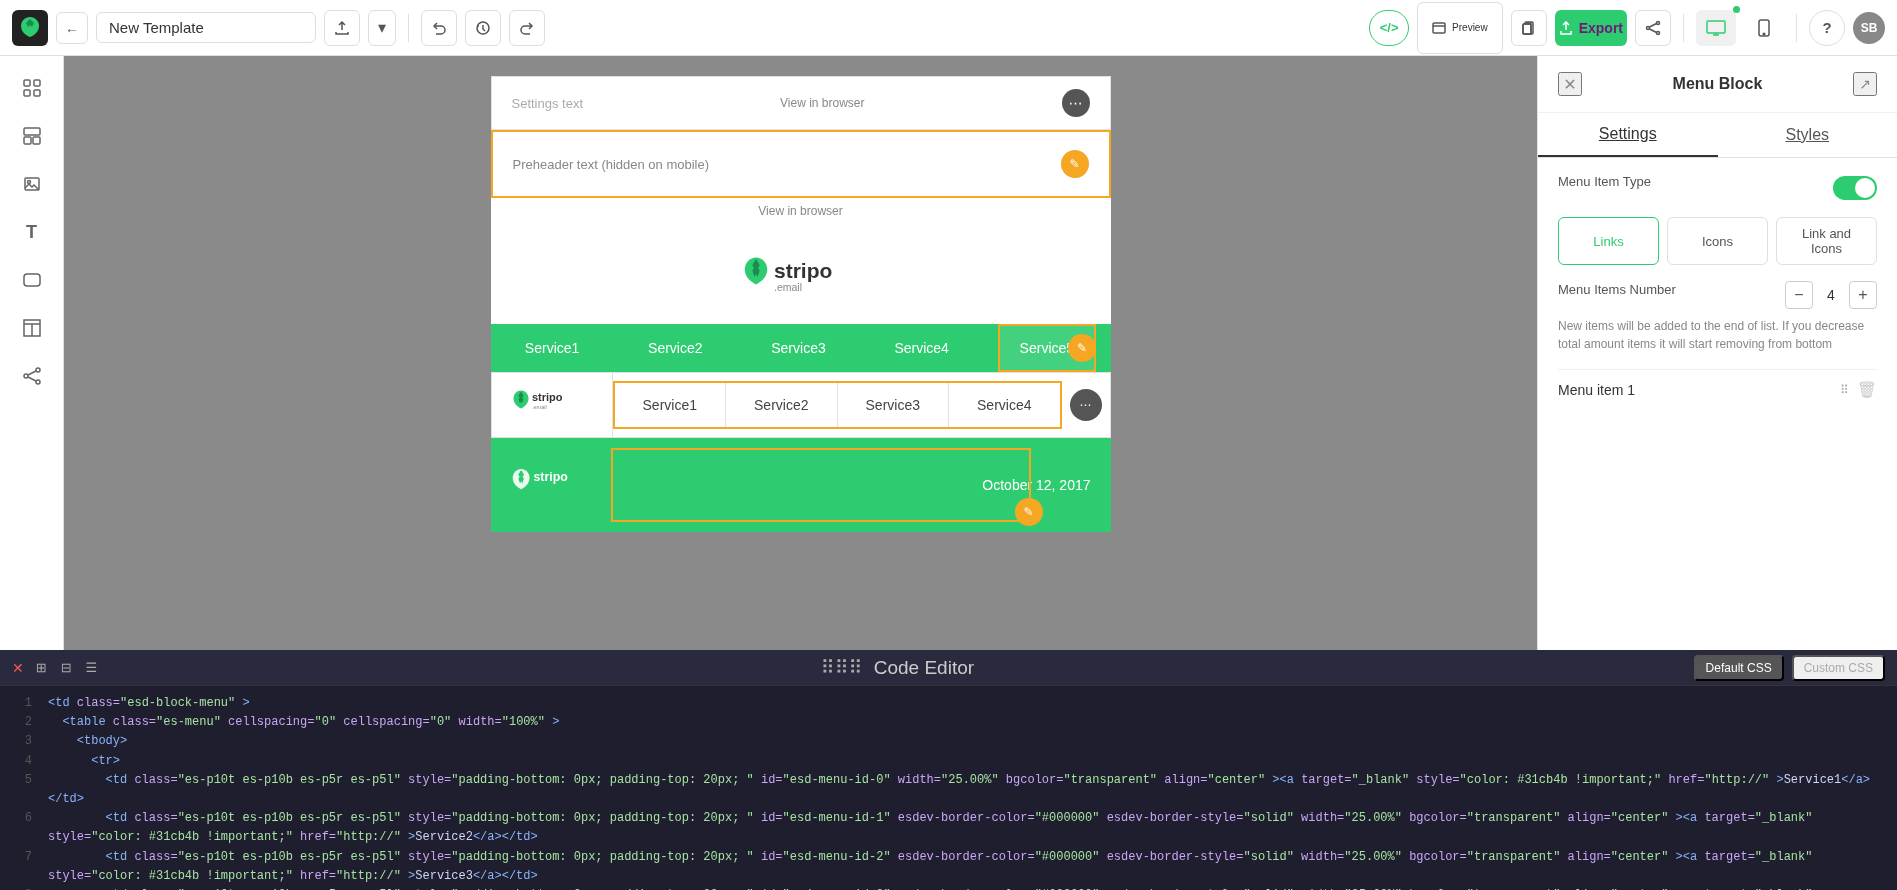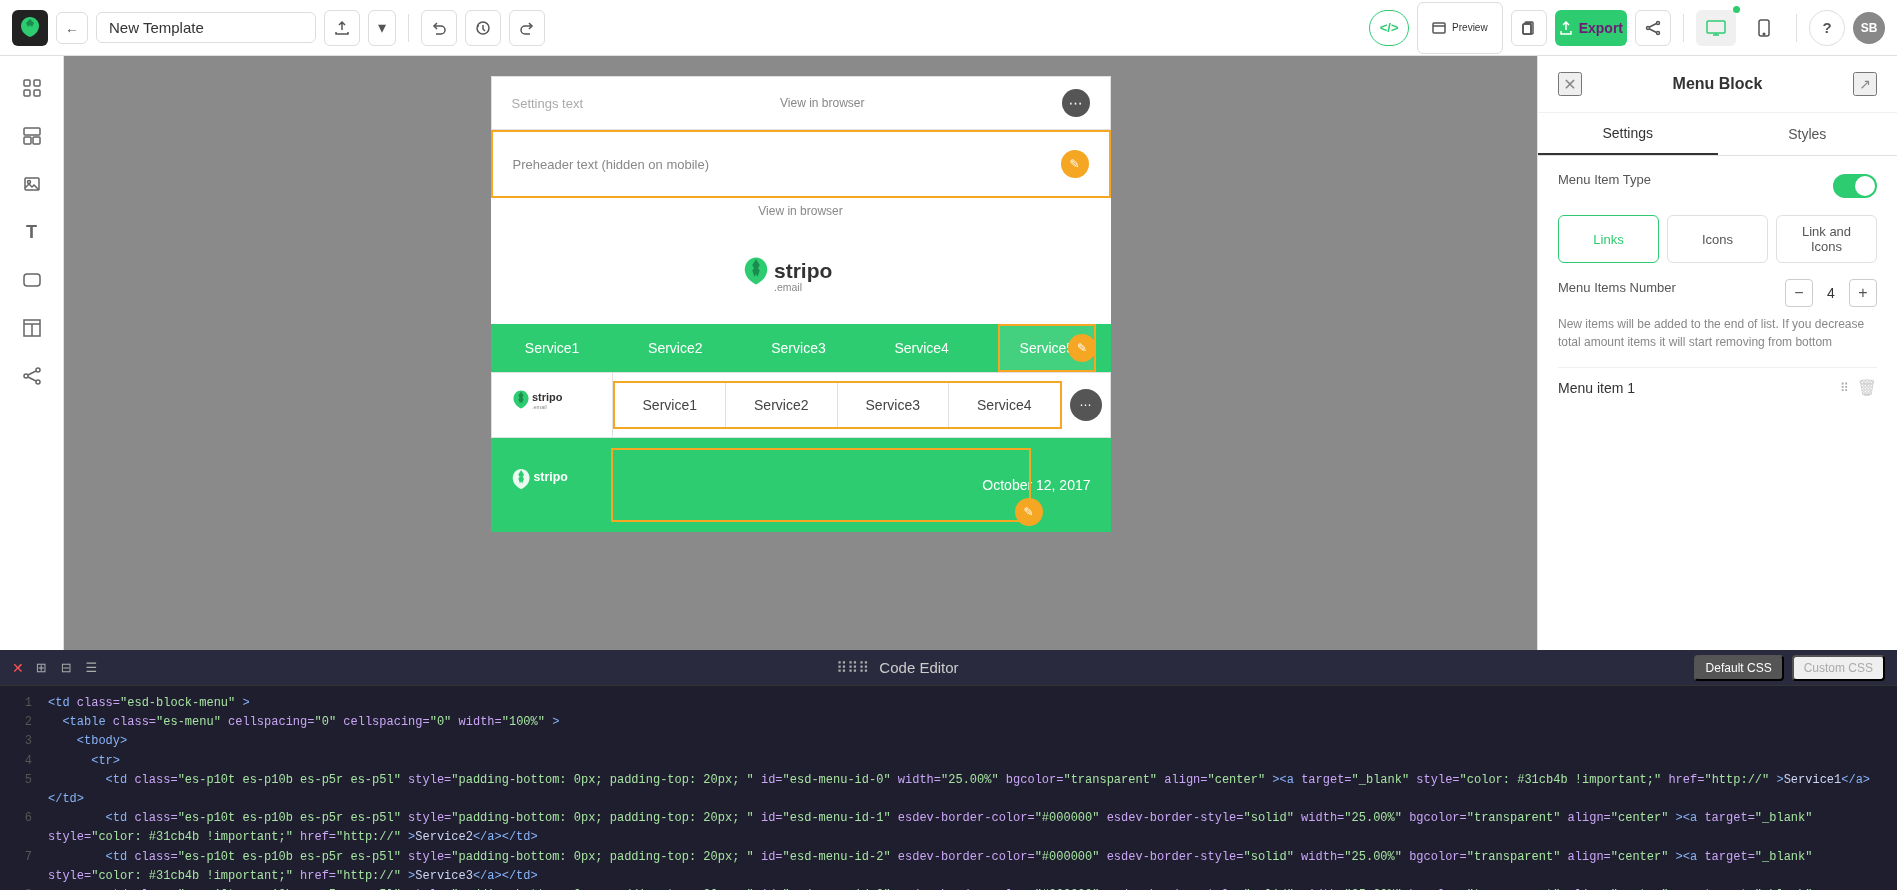--- a/index.html
+++ b/index.html
@@ -348,25 +348,26 @@
     }
 
     .panel-tabs {
       display: flex;
       border-bottom: 1px solid #e0e0e0;
     }
     .panel-tab {
       flex: 1;
       padding: 12px;
       text-align: center;
-      font-size: 14px;
+      font-size: 16px;
       cursor: pointer;
       color: #555;
       border: none;
       background: transparent;
+      text-decoration: underline;
     }
     .panel-tab.active {
       color: #333;
       font-weight: 500;
       border-bottom: 2px solid #333;
     }
 
     .panel-section {
       padding: 16px 20px;
     }
@@ -510,21 +511,21 @@
       gap: 6px;
       color: #aaa;
       font-size: 13px;
     }
     .code-editor-icon {
       cursor: pointer;
       padding: 2px 4px;
     }
     .code-editor-title {
       color: #ccc;
-      font-size: 15px;
+      font-size: 19px;
       font-weight: 500;
       flex: 1;
       text-align: center;
     }
     .code-editor-tabs {
       display: flex;
       gap: 8px;
     }
     .code-tab {
       font-size: 12px;

